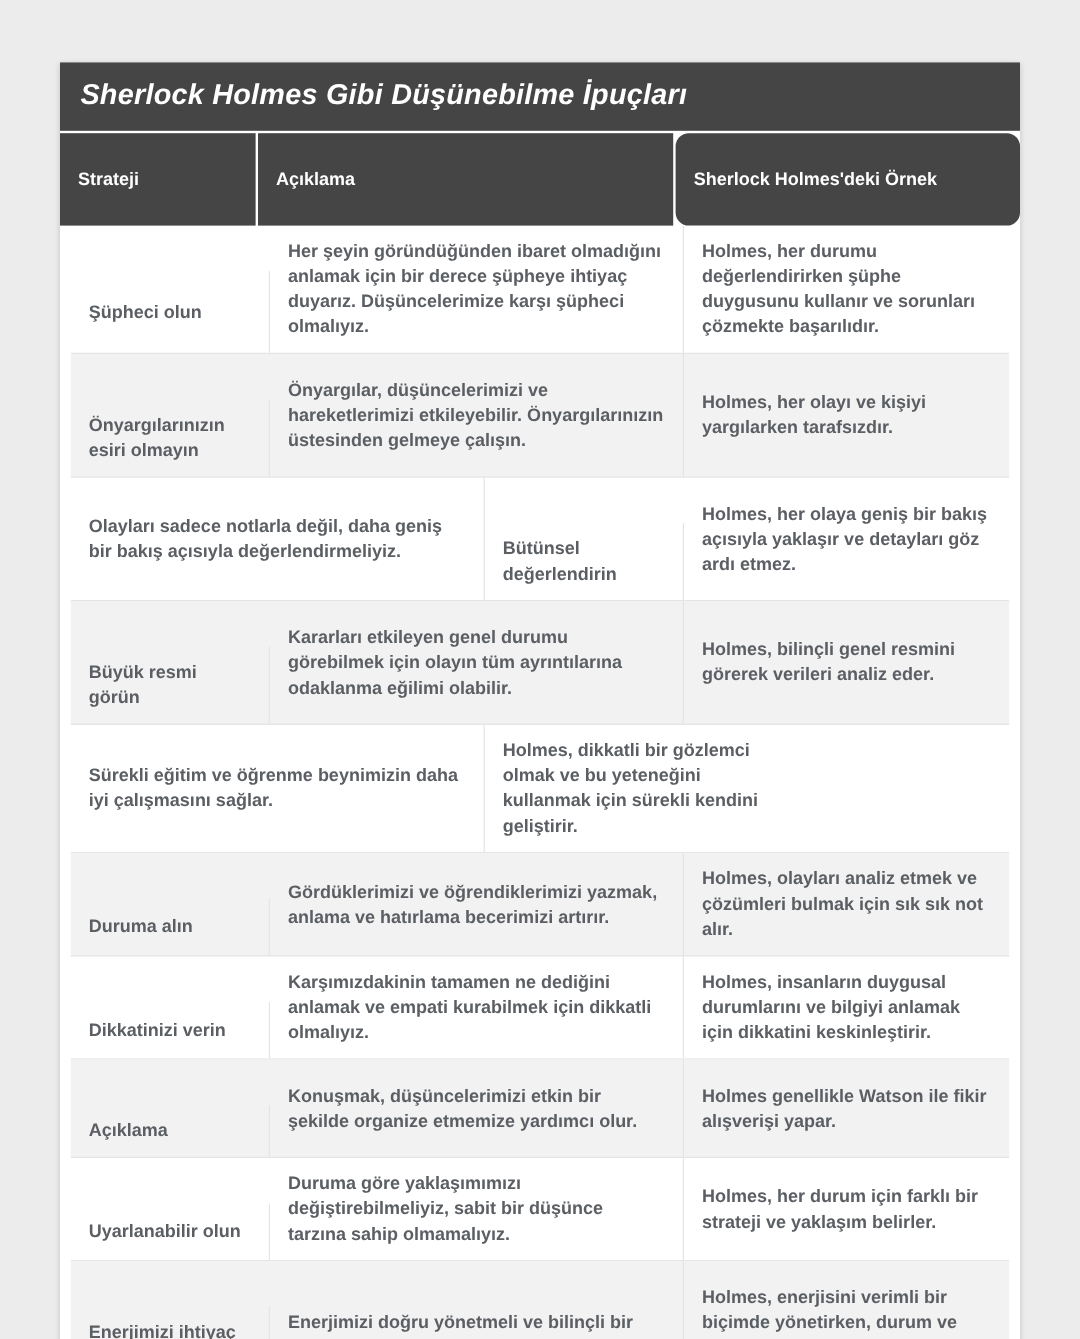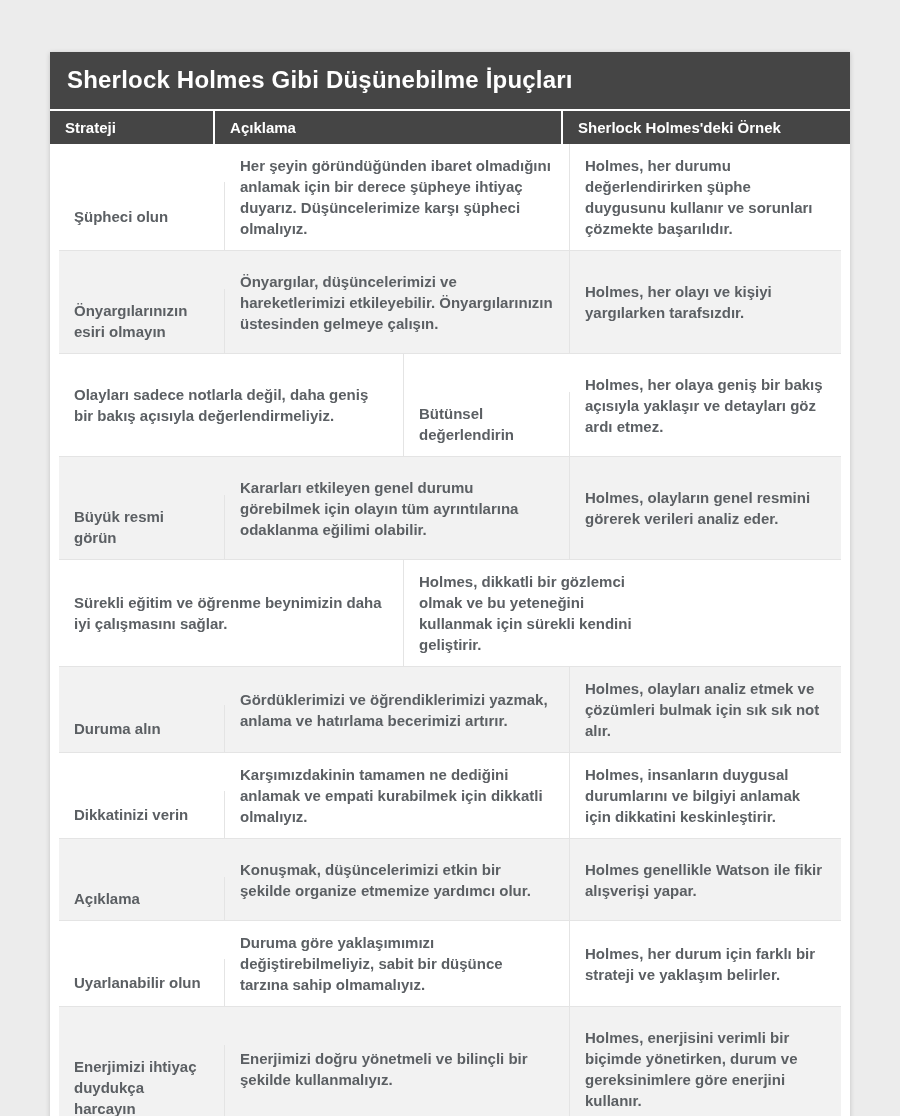--- a/index.html
+++ b/index.html
@@ -20,37 +20,38 @@
     box-shadow: 0 1px 5px rgba(0,0,0,0.18);
   }
   .title-bar {
     background: var(--header-bg, #454545);
     color: var(--header-text, #ffffff);
     font-size: 24px;
     font-weight: bold;
     padding: 14px 17px 15px 17px;
     letter-spacing: 0.2px;
     margin-bottom: 2px;
+    font-style: italic;
   }
   .head-row {
     display: flex;
     gap: 2px;
     background: #ffffff;
   }
   .head-cell {
     background: var(--header-bg, #454545);
     color: var(--header-text, #ffffff);
     font-size: 15px;
     font-weight: bold;
-    padding: 8px 15px;
+    padding: 30px 15px;
     box-sizing: border-box;
   }
   .hc-strategy   { width: 174px; }
   .hc-description{ width: 372px; }
-  .hc-example    { width: 308px; }
+  .hc-example    { width: 308px; border-radius: 11px; }
   .table-body {
     padding: 0 9px 9px 9px;
   }
   .row {
     display: flex;
     border-bottom: 1px solid var(--border, #e4e4e4);
   }
   .row:last-child { border-bottom: none; }
   .row.alt { background: var(--row-alt-bg, #f2f2f2); }
   .cell {
@@ -125,21 +126,21 @@
   </div>
 
   <div class="row alt">
     <div class="cell c-strategy">
           <span>Büyük resmi görün</span>
         </div>
     <div class="cell c-description">
           <span>Kararları etkileyen genel durumu görebilmek için olayın tüm ayrıntılarına odaklanma eğilimi olabilir.</span>
         </div>
     <div class="cell c-example">
-          <span>Holmes, olayların genel resmini görerek verileri analiz eder.</span>
+          <span>Holmes, bilinçli genel resmini görerek verileri analiz eder.</span>
         </div>
   </div>
 
   <div class="row">
     <div class="cell c-description">
           <span>Sürekli eğitim ve öğrenme beynimizin daha iyi çalışmasını sağlar.</span>
         </div>
     <div class="cell c-example">
           <span>Holmes, dikkatli bir gözlemci olmak ve bu yeteneğini kullanmak için sürekli kendini geliştirir.</span>
         </div>

